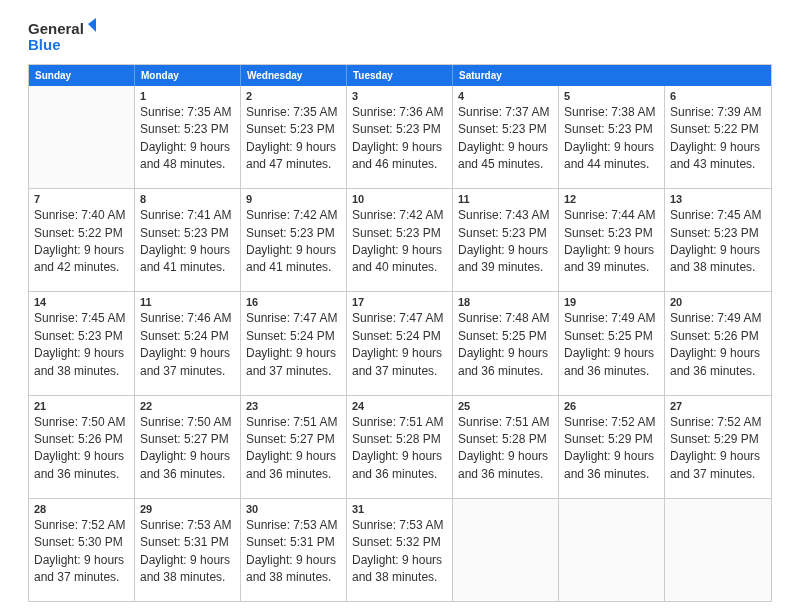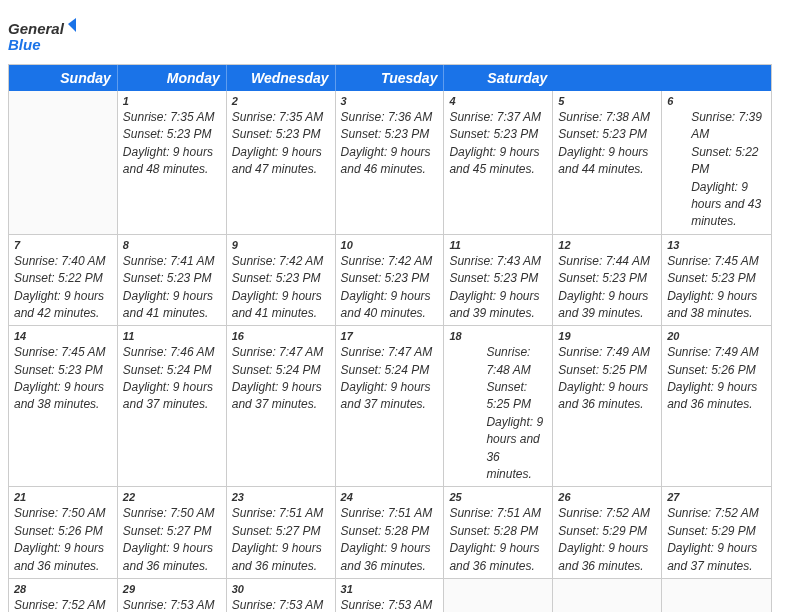--- a/index.html
+++ b/index.html
@@ -6,24 +6,23 @@
     body {
       width: 792px;
       height: 612px;
       font-family: Arial, sans-serif;
       background: #fff;
       overflow: hidden;
     }
     .page {
       width: 792px;
       height: 612px;
-      padding: 18px 20px 10px 8px;
+      padding: 18px 20px 10px 28px;
       display: flex;
       flex-direction: column;
-      font-style: italic;
     }
     .header {
       display: flex;
       justify-content: space-between;
       align-items: flex-start;
       margin-bottom: 10px;
     }
     .logo {
       display: flex;
       align-items: center;
@@ -49,24 +48,24 @@
       flex-direction: column;
       border: 1px solid #ccc;
     }
     .cal-header {
       display: grid;
       grid-template-columns: repeat(7, 1fr);
       background: #1a73e8;
     }
     .cal-header-cell {
       color: #fff;
-      font-size: 14px;
+      font-size: 10px;
       font-weight: bold;
       padding: 5px 6px;
-      text-align: right;
+      text-align: left;
       border-right: 1px solid rgba(255,255,255,0.3);
     }
     .cal-header-cell:last-child { border-right: none; }
     .cal-body {
       flex: 1;
       display: flex;
       flex-direction: column;
     }
     .cal-row {
       display: grid;
@@ -152,21 +151,21 @@
 Daylight: 9 hours and 45 minutes.</div>
           </div>
           <div class="cal-cell">
             <span class="day-number">5</span>
             <div class="cell-info" style="white-space: pre-line;">Sunrise: 7:38 AM
 Sunset: 5:23 PM
 Daylight: 9 hours and 44 minutes.</div>
           </div>
           <div class="cal-cell">
             <span class="day-number">6</span>
-            <div class="cell-info" style="white-space: pre-line; margin-left: 24px;">Sunrise: 7:39 AM
+            <div class="cell-info" style="white-space: pre-line;">Sunrise: 7:39 AM
 Sunset: 5:22 PM
 Daylight: 9 hours and 43 minutes.</div>
           </div>
         </div>
         <div class="cal-row">
           <div class="cal-cell">
             <span class="day-number">7</span>
             <div class="cell-info" style="white-space: pre-line;">Sunrise: 7:40 AM
 Sunset: 5:22 PM
 Daylight: 9 hours and 42 minutes.</div>
@@ -228,21 +227,21 @@
 Daylight: 9 hours and 37 minutes.</div>
           </div>
           <div class="cal-cell">
             <span class="day-number">17</span>
             <div class="cell-info" style="white-space: pre-line;">Sunrise: 7:47 AM
 Sunset: 5:24 PM
 Daylight: 9 hours and 37 minutes.</div>
           </div>
           <div class="cal-cell">
             <span class="day-number">18</span>
-            <div class="cell-info" style="white-space: pre-line; margin-left: 37px;">Sunrise: 7:48 AM
+            <div class="cell-info" style="white-space: pre-line;">Sunrise: 7:48 AM
 Sunset: 5:25 PM
 Daylight: 9 hours and 36 minutes.</div>
           </div>
           <div class="cal-cell">
             <span class="day-number">19</span>
             <div class="cell-info" style="white-space: pre-line;">Sunrise: 7:49 AM
 Sunset: 5:25 PM
 Daylight: 9 hours and 36 minutes.</div>
           </div>
           <div class="cal-cell">

